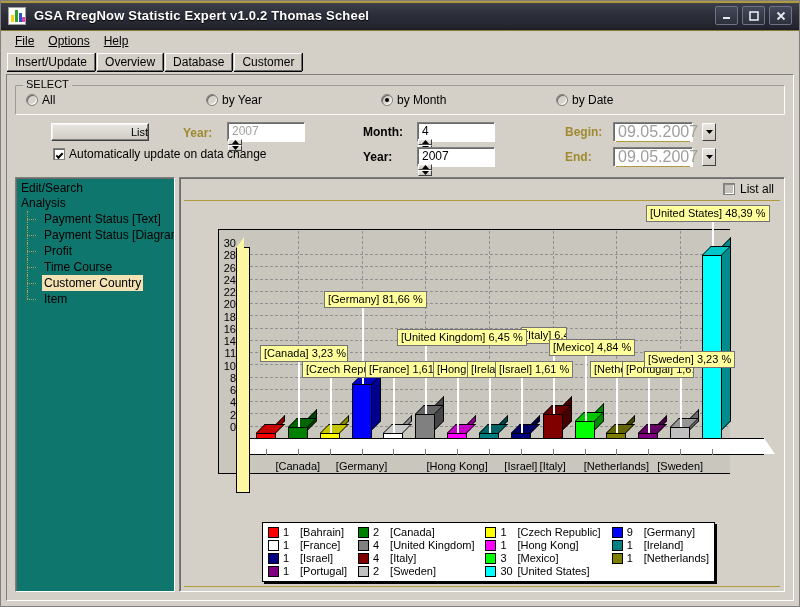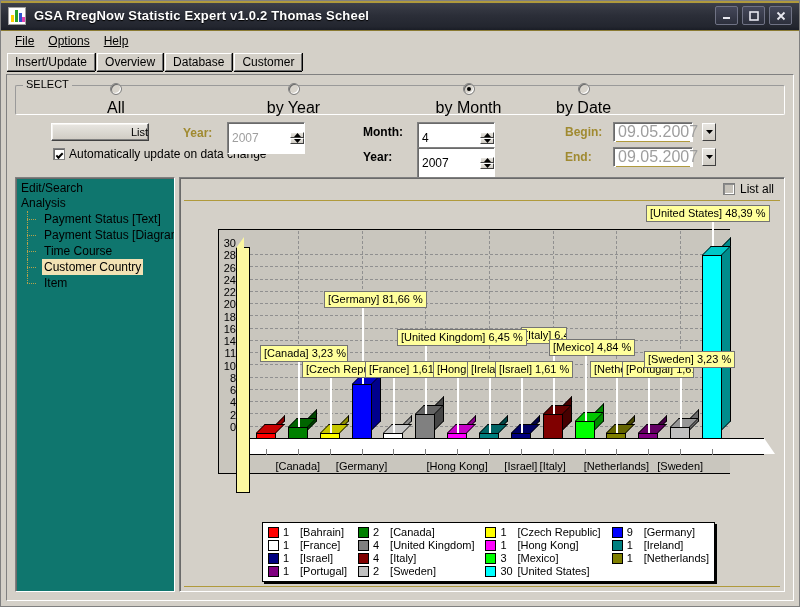--- a/index.html
+++ b/index.html
@@ -119,21 +119,21 @@
     border-top-color: #9a9a9a;
     border-left-color: #9a9a9a;
     border-radius: 2px;
   }
   #select-legend {
     position: absolute; top: -8px; left: 7px;
     background: #d4d0c8; padding: 0 3px;
     font-size: 11px; color: #000;
   }
   .radio-row { display: flex; align-items: center; height: 100%; padding-left: 10px; }
-  .radio-opt { display: flex; align-items: center; gap: 4px; font-size: 16px; cursor: default; white-space: nowrap; flex-direction: column; }
+  .radio-opt { display: flex; align-items: center; gap: 4px; font-size: 12px; cursor: default; white-space: nowrap; }
   .radio {
     width: 12px; height: 12px; border-radius: 50%;
     background: #d8d4cc;
     border: 1px solid #808080;
     box-shadow: inset 1px 1px 0 #6a6a6a, inset -1px -1px 0 #fff;
     position: relative; flex: none;
   }
   .radio.on::after{
     content:""; position:absolute; left:3px; top:3px;
     width:4px; height:4px; border-radius:50%; background:#000;
@@ -148,26 +148,27 @@
     background: linear-gradient(to bottom,#e8e6e1,#cfcbc3);
     font-size: 11px; color:#000;
     display:flex; align-items:center; justify-content:flex-end;
     cursor: default;
   }
   .lbl { font-size: 12px; color: #000; white-space: nowrap; }
   .lbl.dim { color: #a08a30; font-weight: bold; }
   .lbl.bold { font-weight: bold; }
 
   .spin {
-    display:flex; align-items:center;
+    display:flex; align-items:flex-start;
     background:#fff;
     border:1px solid #808080;
     border-right-color:#fff; border-bottom-color:#fff;
     box-shadow: inset 1px 1px 0 #6a6a6a;
-    height: 32px;
+    height: 20px;
+    flex-direction: column;
   }
   .spin .val { flex:1; font-size:12px; padding:1px 4px; display:flex; align-items:center; color:#000; }
   .spin.disabled { background:#fff; }
   .spin.disabled .val { color:#9e9e9e; }
   .spin .arrows { width:14px; display:flex; flex-direction:column; flex:none; }
   .spin .arrows div {
     flex:1; background: linear-gradient(to bottom,#e8e6e1,#cfcbc3);
     border:1px solid #fff; border-right-color:#404040; border-bottom-color:#404040;
     display:flex; align-items:center; justify-content:center;
   }
@@ -501,20 +502,23 @@
           <span>Edit/Search</span>
         </div>
         <div class="tree-root">
           <span>Analysis</span>
         </div>
         <div class="tree-child">
           <span class="t">Payment Status [Text]</span>
         </div>
         <div class="tree-child">
           <span class="t">Payment Status [Diagram]</span>
+        </div>
+        <div class="tree-child">
+          <span class="t">Profit</span>
         </div>
         <div class="tree-child">
           <span class="t">Time Course</span>
         </div>
         <div class="tree-child sel">
           <span class="t">Customer Country</span>
         </div>
         <div class="tree-child">
           <span class="t">Item</span>
         </div>

